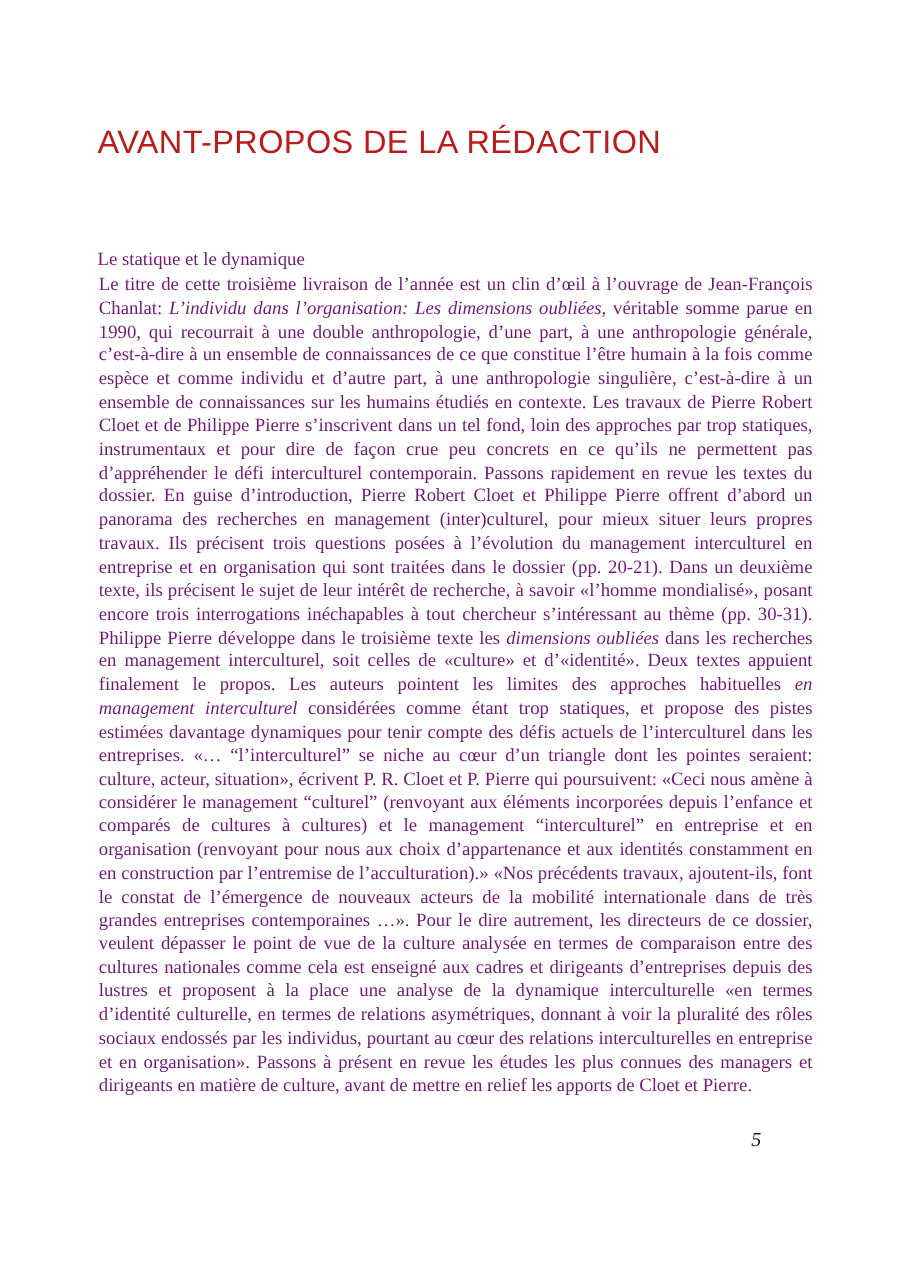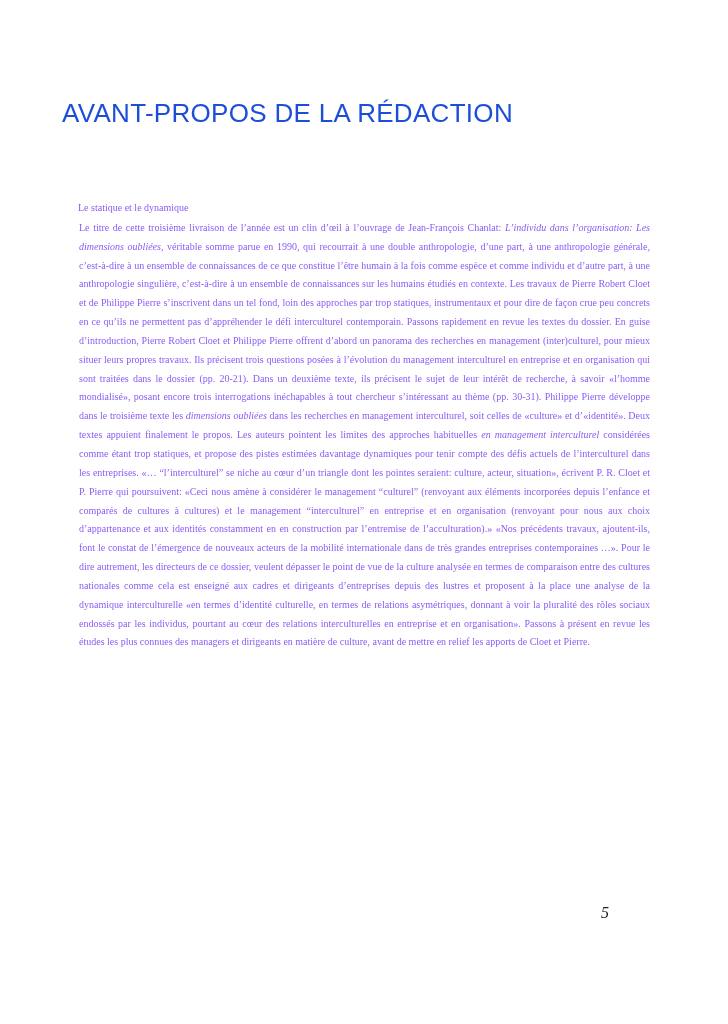--- a/index.html
+++ b/index.html
@@ -7,38 +7,38 @@
     position: relative;
     width: 728px;
     height: 1024px;
     background: #ffffff;
     font-family: "Liberation Serif", serif;
     color: #1c1c1c;
     overflow: hidden;
   }
   .title {
     position: absolute;
-    left: 62px;
+    left: 78px;
     top: 98px;
     margin: 0;
     font-family: "Liberation Sans", sans-serif;
     font-weight: 300;
     font-size: 26px;
     letter-spacing: 0.3px;
-    color: #1d4ed8;
+    color: #b91c1c;
     white-space: nowrap;
   }
   .body-block {
     position: absolute;
     left: 78px;
     top: 199px;
     width: 573px;
-    font-size: 10px;
+    font-size: 15px;
     line-height: 18.85px;
-    color: #8b5cf6;
+    color: #701a75;
   }
   .section-heading {
     text-align: left;
   }
   .paragraph {
     margin: 1px;
     text-align: justify;
     hyphens: auto;
     -webkit-hyphens: auto;
   }

